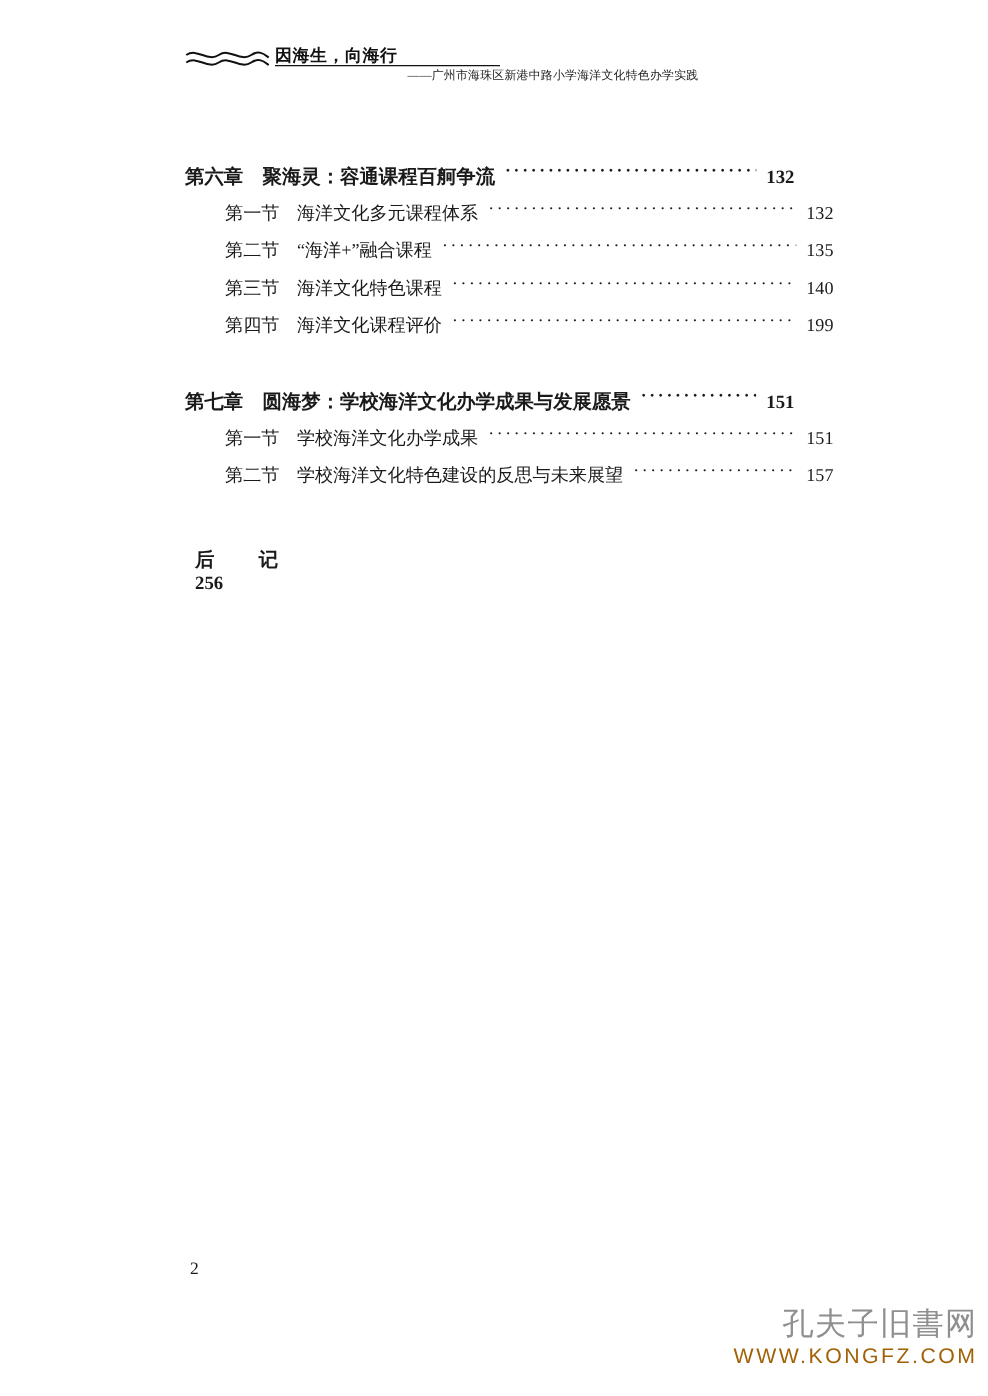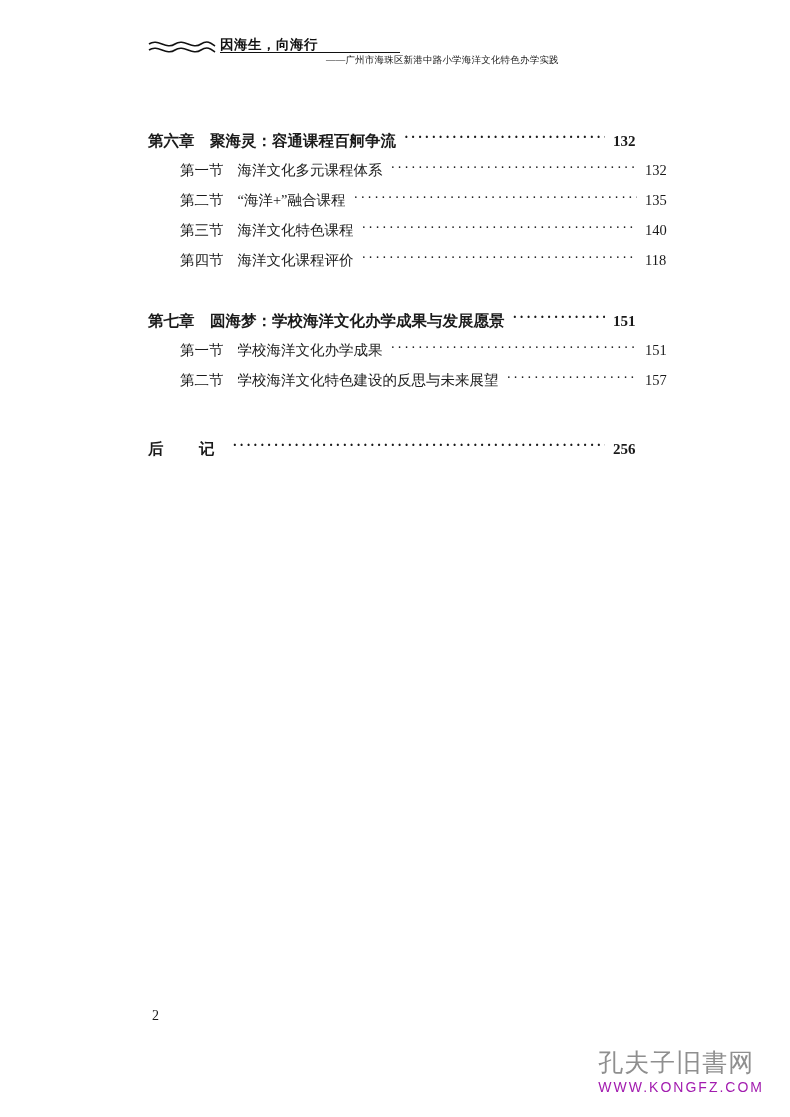--- a/index.html
+++ b/index.html
@@ -89,20 +89,21 @@
   .toc-row.level2 {
     font-size: 14.5px;
     font-weight: normal;
     padding-left: 32px;
   }
   .toc-row.postscript {
     font-size: 15.5px;
     font-weight: bold;
     padding-left: 0;
     letter-spacing: 10px;
+    flex-direction: column;
   }
   .toc-label {
     flex: 0 0 auto;
   }
   .toc-num-sep {
     display: inline-block;
     width: 14px;
   }
   .toc-leader {
     flex: 1 1 auto;
@@ -142,38 +143,38 @@
     position: absolute;
     left: 152px;
     top: 1008px;
     font-size: 14px;
     color: #1a1a1a;
   }
 
   
   .watermark {
     position: absolute;
-    right: 26px;
+    right: 8px;
     bottom: 22px;
-    text-align: left;
+    text-align: right;
     color: #9a9a9a;
     user-select: none;
   }
   .wm-main {
     font-size: 25px;
     font-family: "DejaVu Serif", "Liberation Serif", serif;
     letter-spacing: 1px;
     color: #8f8f8f;
     line-height: 1.1;
   }
   .wm-sub {
-    font-size: 14px;
+    font-size: 17px;
     font-family: "Liberation Sans", sans-serif;
     letter-spacing: 2px;
-    color: #a21caf;
+    color: #a16207;
     margin-top: 3px;
   }
 </style>
 </head>
 <body>
 
 <div class="page-header">
   <svg class="header-wave" viewBox="0 0 68 22">
     <path d="M1,8 C10,2 18,14 27,8 C36,2 44,14 53,8 C60,3.5 64,8 67,10" fill="none" stroke="#111" stroke-width="1.6"></path>
     <path d="M1,14 C10,8 18,20 27,14 C36,8 44,20 53,14 C60,9.5 64,14 67,16" fill="none" stroke="#111" stroke-width="1.6"></path>
@@ -214,21 +215,21 @@
       <span class="toc-label">海洋文化特色课程</span>
       <span class="toc-leader"></span>
       <span class="toc-page">140</span>
     </div>
 
     <div class="toc-row level2">
       <span class="toc-label">第四节</span>
       <span class="toc-num-sep"></span>
       <span class="toc-label">海洋文化课程评价</span>
       <span class="toc-leader"></span>
-      <span class="toc-page">118</span>
+      <span class="toc-page">199</span>
     </div>
   </div>
 
   <div class="spacer-lg"></div>
 
   <div class="toc-block">
     <div class="toc-row level1">
       <span class="toc-label">第七章　圆海梦：学校海洋文化办学成果与发展愿景</span>
       <span class="toc-leader"></span>
       <span class="toc-page">151</span>

